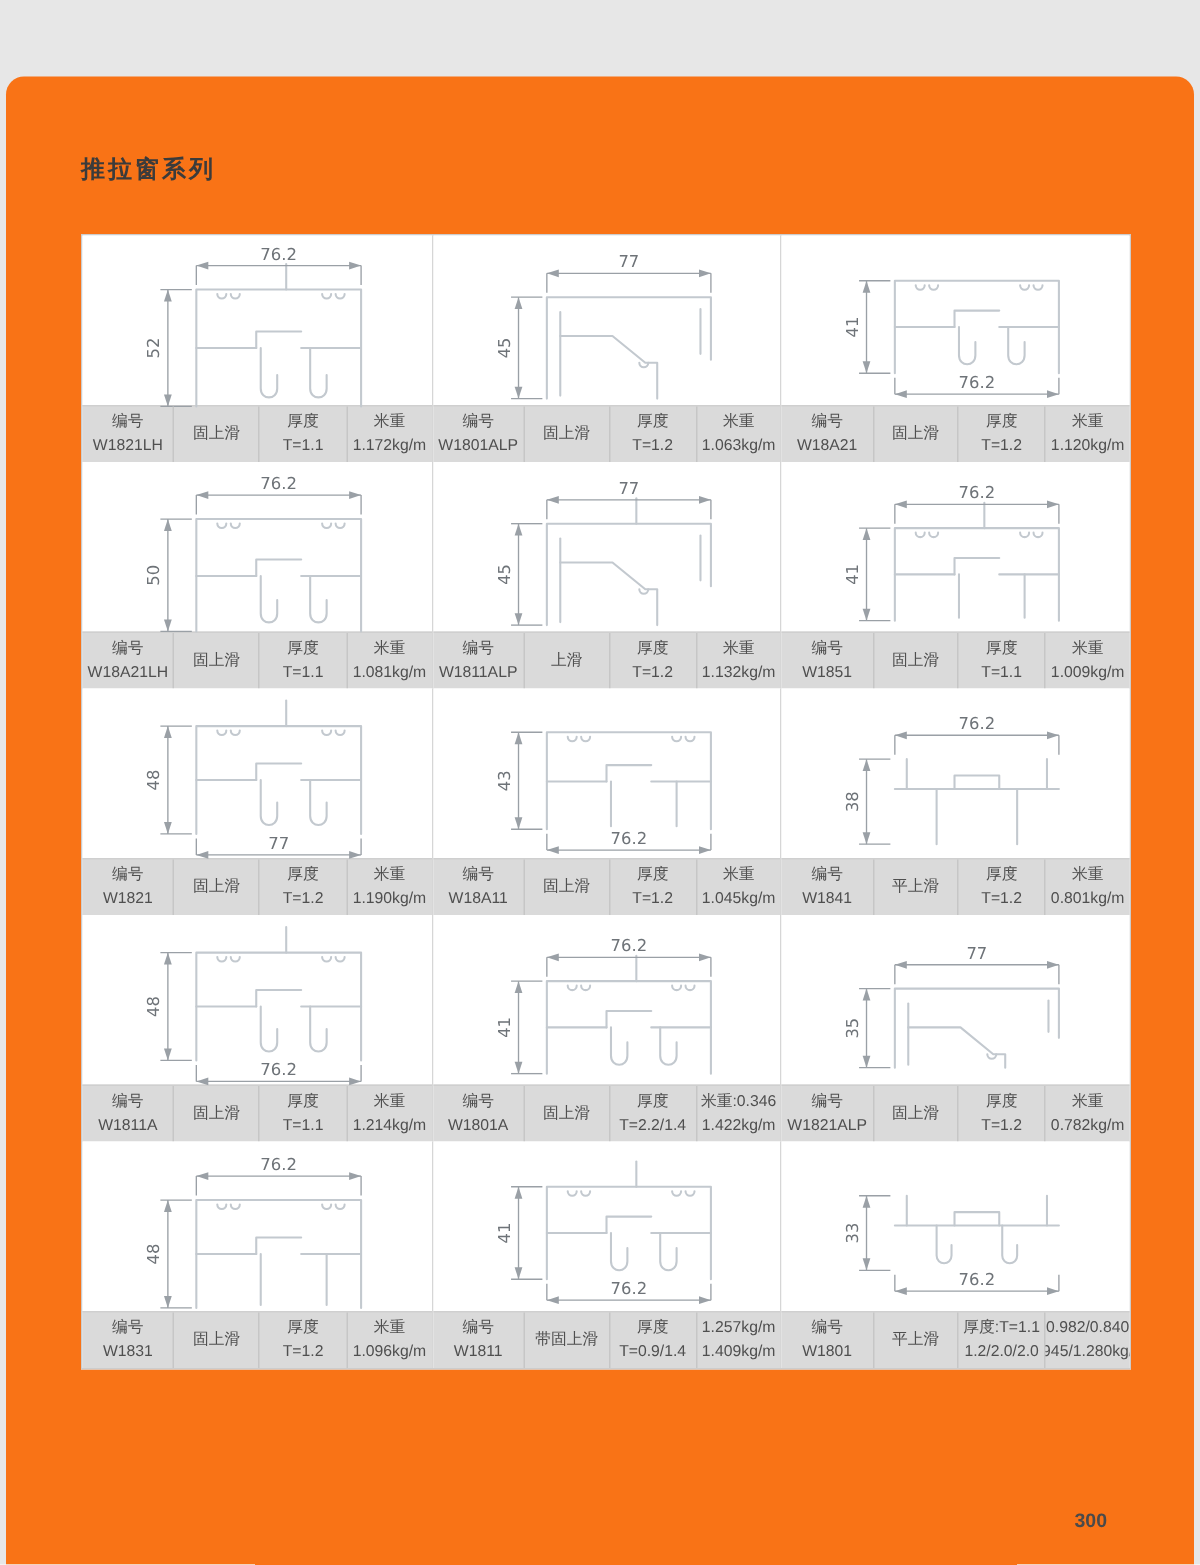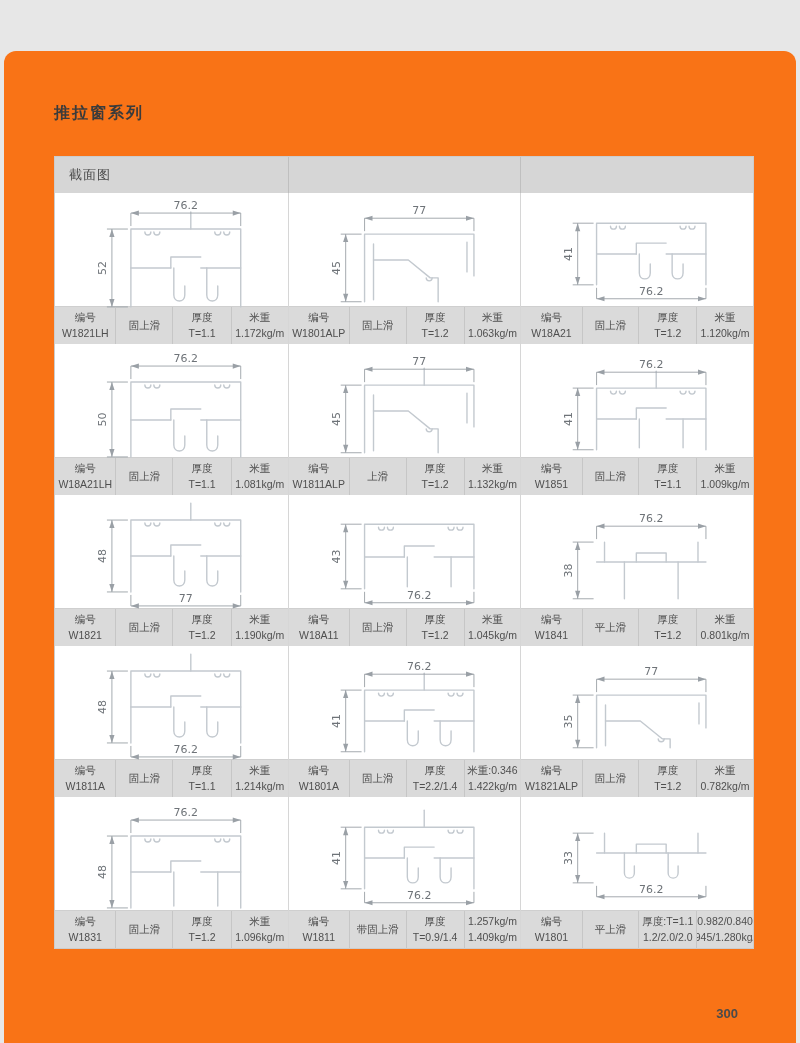--- a/index.html
+++ b/index.html
@@ -30,25 +30,20 @@
   .da{fill:#9aa0a6;stroke:none;}
   .dt{fill:#6e7378;font-size:11px;font-family:"DejaVu Sans","Liberation Sans",sans-serif;}
 </style>
 </head>
 <body>
 
 <div class="page">
   <div class="series-title">推拉窗系列</div>
 
   <div class="table">
-    <div class="thead">
-      <div class="th">截面图</div>
-      <div class="th"></div>
-      <div class="th"></div>
-    </div>
     <div class="grid" id="grid">
         <div class="cell">
           <div class="drawing">
             <svg viewBox="0 0 233 126" xmlns="http://www.w3.org/2000/svg">
               <path class="pp" d="M76,114 L76,36 L186,36 L186,114"></path>
               <path class="pp" d="M76,75 H116 M146,75 H186"></path>
               <path class="pp" d="M116,75 V64 H146"></path>
               <path class="pp" d="M119,75 V102 c0,8 11,8 11,0 v-9"></path>
               <path class="pp" d="M152,75 V102 c0,8 11,8 11,0 v-9"></path>
               <path class="pp" d="M90,39 a3,3 0 0 0 6,0 M99,39 a3,3 0 0 0 6,0"></path>

